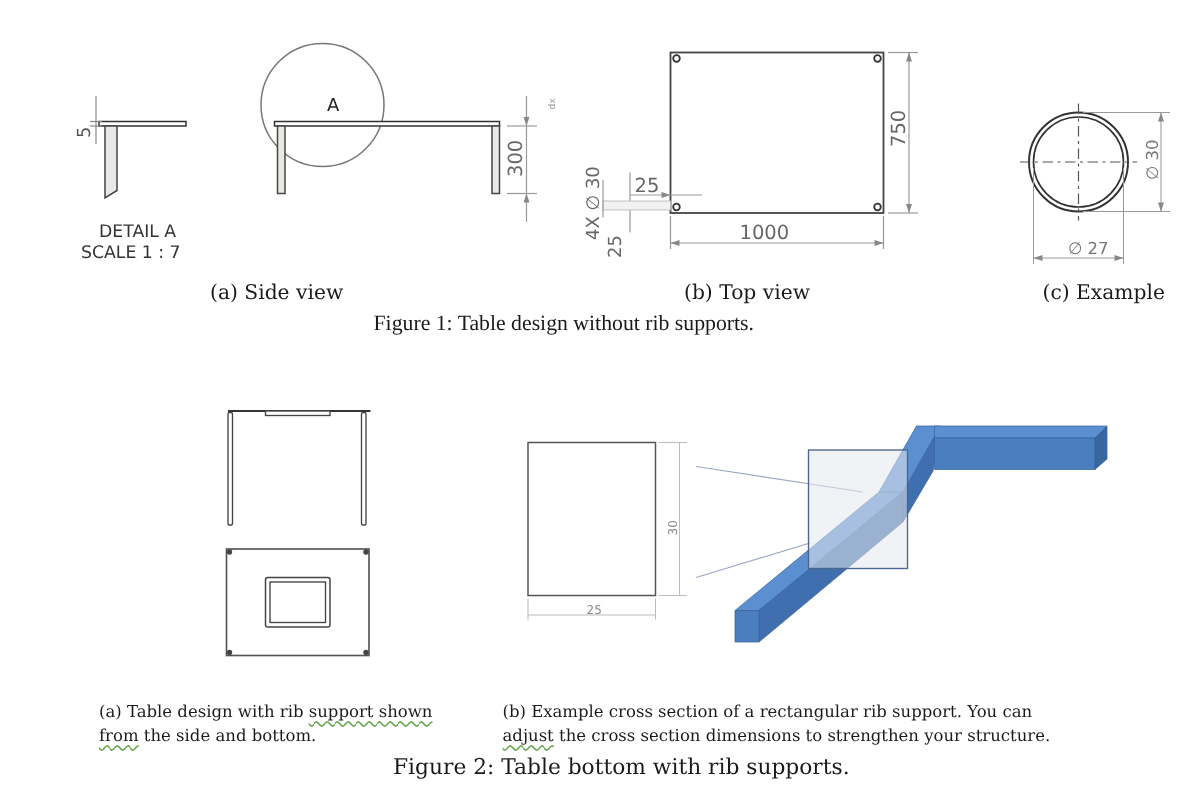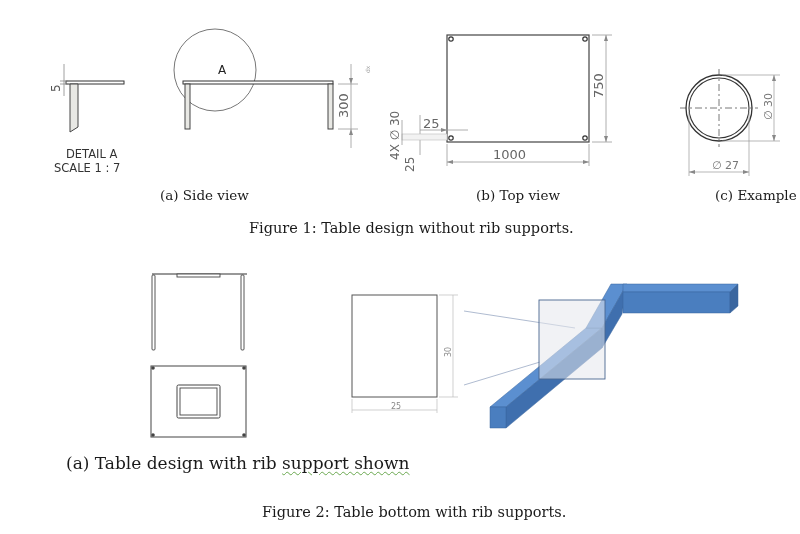--- a/index.html
+++ b/index.html
@@ -1,21 +1,21 @@
 <!DOCTYPE html>
 <html><head>
 <meta charset="utf-8">
 <style>
   html, body { margin:0; padding:0; background:#ffffff; }
   body { width:800px; height:534px; position:relative; overflow:hidden;
          font-family:"DejaVu Serif", serif; color:#1a1a1a; }
   .abs { position:absolute; }
-  .cap { font-family:"DejaVu Serif", serif; font-size:13.5px; color:#1a1a1a; white-space:nowrap;margin-left:20px; }
+  .cap { font-family:"DejaVu Serif", serif; font-size:13.5px; color:#1a1a1a; white-space:nowrap; }
   .figcap { font-family:"DejaVu Serif", serif; font-size:14.5px; color:#1a1a1a; white-space:nowrap; }
-  .sub2 { font-family:"DejaVu Serif", serif; font-size:17px; line-height:16px; color:#1a1a1a; }
+  .sub2 { font-family:"DejaVu Serif", serif; font-size:11px; line-height:16px; color:#1a1a1a;margin-top:12px; }
   .squig { text-decoration: underline wavy #6aa84f; text-decoration-thickness:1px; text-underline-offset:2px; }
   svg text { font-family:"DejaVu Sans", sans-serif; }
 </style>
 </head>
 <body>
 
 <svg class="abs" style="left:40px;top:20px;" width="340" height="170" viewBox="0 0 340 170">
 
   <circle cx="175" cy="50" r="41" fill="none" stroke="#777" stroke-width="1"></circle>
 
@@ -97,21 +97,21 @@
   <line x1="59" y1="92" x2="59" y2="156" stroke="#999" stroke-width="0.7"></line>
   <line x1="119" y1="92" x2="119" y2="156" stroke="#999" stroke-width="0.7"></line>
   <line x1="59" y1="152" x2="119" y2="152" stroke="#999" stroke-width="0.7"></line>
   <polygon points="59,152 65,150 65,154" fill="#888"></polygon>
   <polygon points="119,152 113,150 113,154" fill="#888"></polygon>
   <text x="82" y="149" font-size="11" fill="#777">∅ 27</text>
 </svg>
 
 <div class="abs cap" style="left:695px;top:187px;">(c) Example</div>
 
-<div class="abs figcap" style="left:249px;top:220px;">Figure 1: Table design without rib supports.</div>
+<div class="abs figcap" style="left:249px;top:208px;font-family:Liberation Serif, serif;">Figure 1: Table design without rib supports.</div>
 
 <svg class="abs" style="left:140px;top:260px;" width="130" height="185" viewBox="0 0 130 185">
 
   <line x1="12" y1="14" x2="107" y2="14" stroke="#333" stroke-width="1.2"></line>
   <rect x="37" y="14" width="43" height="3" fill="#fff" stroke="#444" stroke-width="0.9"></rect>
   <rect x="12" y="15" width="3" height="75" rx="1" fill="#fff" stroke="#444" stroke-width="0.9"></rect>
   <rect x="101" y="15" width="3" height="75" rx="1" fill="#fff" stroke="#444" stroke-width="0.9"></rect>
 
   <rect x="11" y="106" width="95" height="71" fill="#fff" stroke="#555" stroke-width="1.1"></rect>
   <circle cx="13" cy="108" r="1.8" fill="#444"></circle>
@@ -148,18 +148,25 @@
   <polygon points="283,22 390,22 390,43 283,43" fill="#4a7ebf" stroke="#3a669f" stroke-width="0.5"></polygon>
   <polygon points="390,22 398,14 398,36 390,43" fill="#3a669f" stroke="#3a669f" stroke-width="0.5"></polygon>
 
   <rect x="199" y="30" width="66" height="79" fill="#e6e8ec" fill-opacity="0.55" stroke="#4a6690" stroke-width="0.9"></rect>
 </svg>
 
 <div class="abs sub2" style="left:66px;top:455px;width:270px;">
   <div style="white-space:nowrap;">
     <span>(a) Table design with rib </span><span class="squig">support shown</span>
   </div>
+  <div style="white-space:nowrap;">
+    <span class="squig">from</span><span> the side and bottom.</span>
+  </div>
 </div>
 
 <div class="abs sub2" style="left:335px;top:455px;width:440px;">
+  <div style="white-space:nowrap;">(b) Example cross section of a rectangular rib support. You can</div>
+  <div style="white-space:nowrap;padding-left:0px;">
+    <span class="squig">adjust</span><span> the cross section dimensions to strengthen your structure.</span>
+  </div>
 </div>
 
 <div class="abs figcap" style="left:262px;top:504px;">Figure 2: Table bottom with rib supports.</div>
 
 </body></html>

